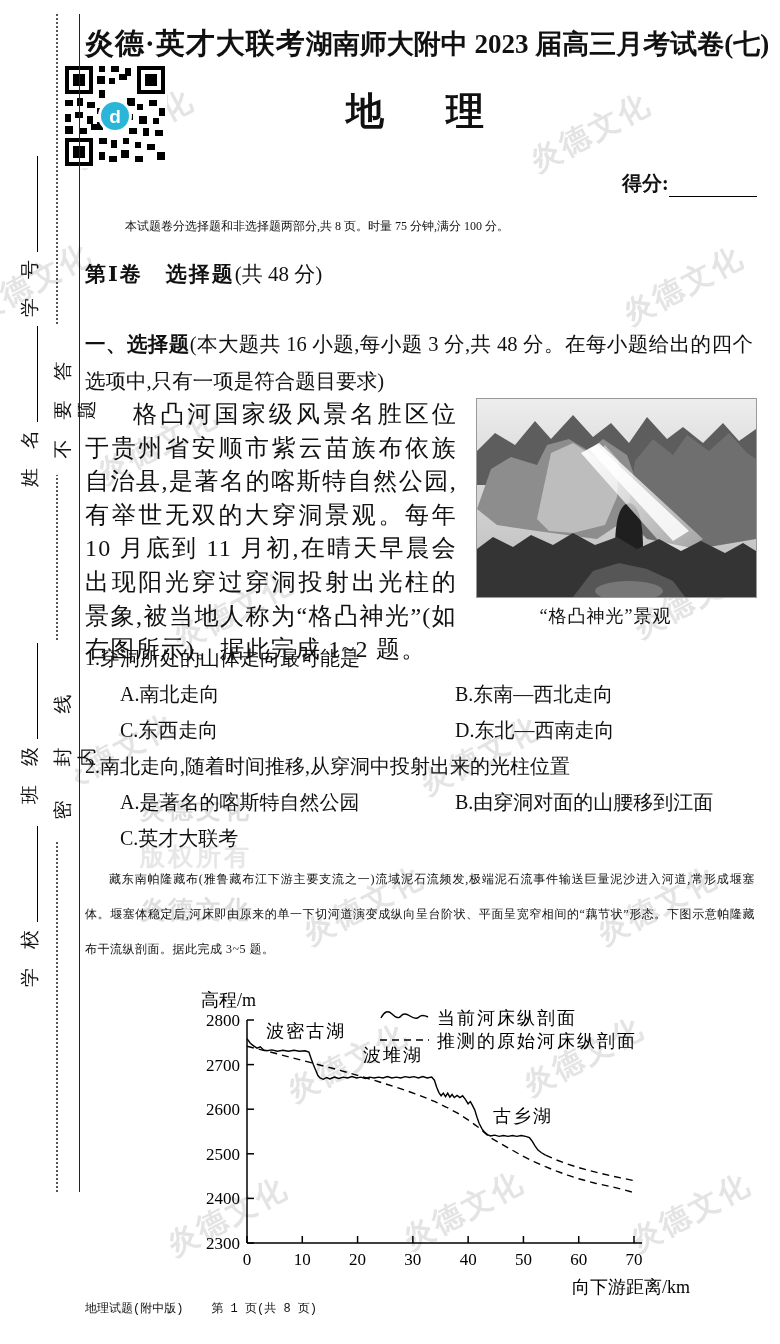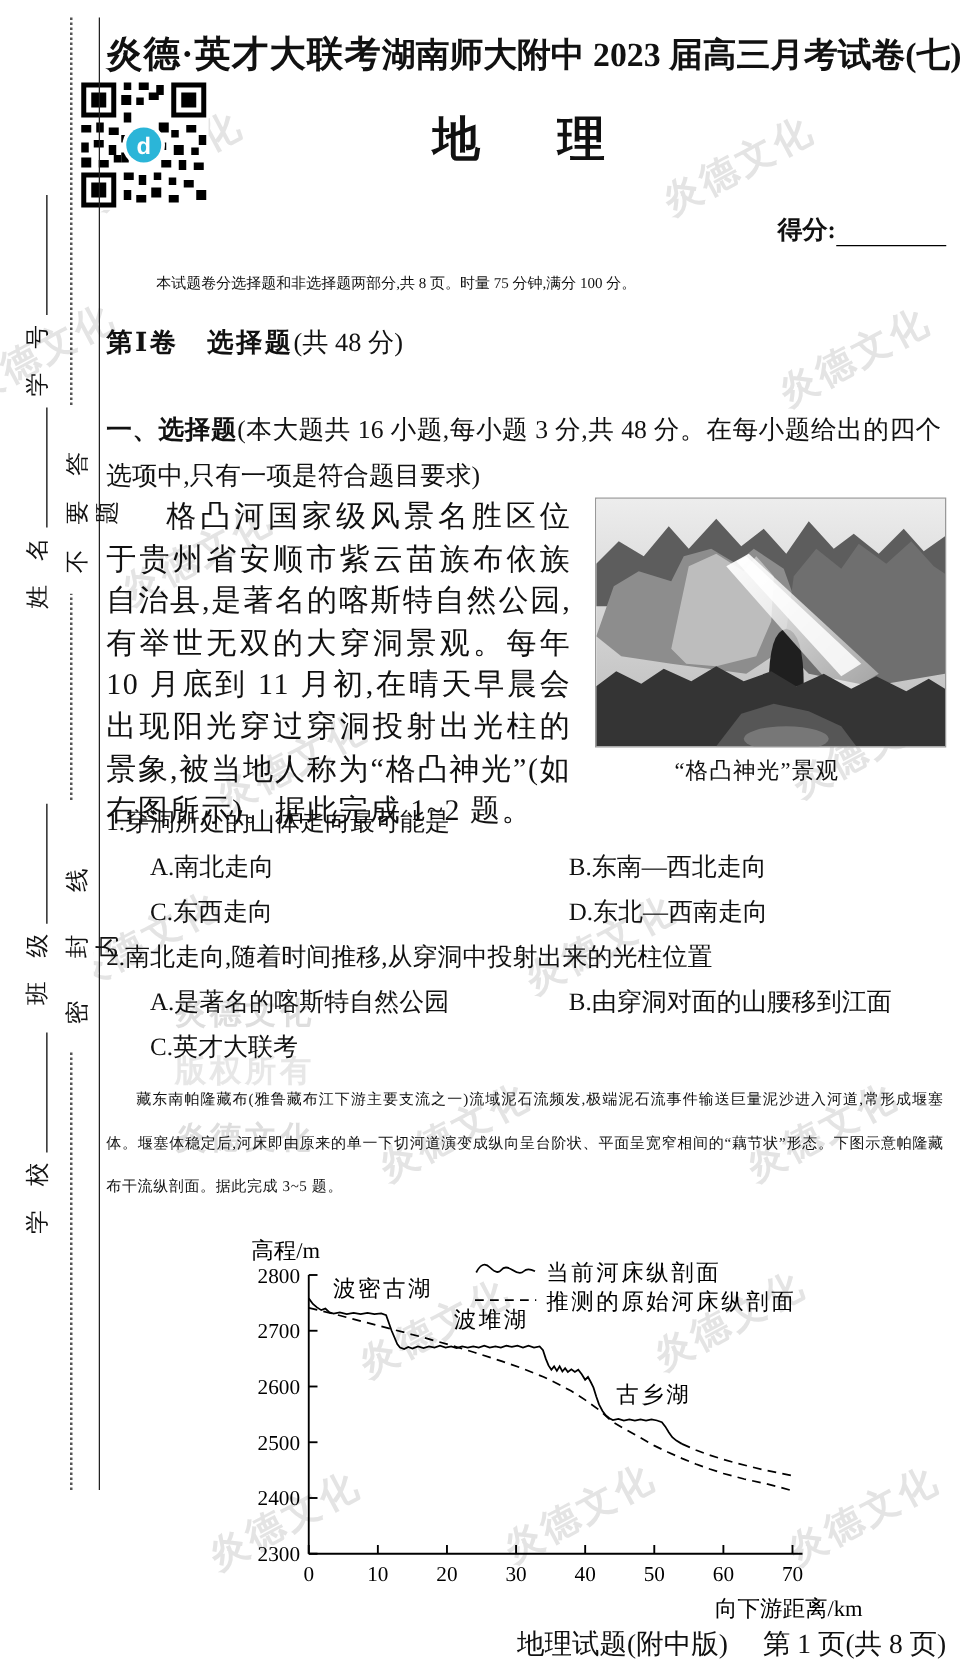--- a/index.html
+++ b/index.html
@@ -41,21 +41,21 @@
   .photo svg{display:block;border:1px solid #999;}
   .caption{text-align:center;font-size:18px;margin-top:6px;letter-spacing:1px;}
   .qs{position:absolute;top:640px;left:0;width:672px;font-size:20px;}
   .qs .stem{line-height:36px;}
   .opt-row{display:flex;padding-left:35px;line-height:36px;}
   .optA{width:335px;}
   .optB{flex:1;}
   .p2{position:absolute;top:850px;left:0;width:670px;font-size:12px;line-height:35px;
       text-align:justify;text-indent:2em;letter-spacing:0.5px;}
   .chartbox{position:absolute;top:990px;left:100px;width:510px;height:312px;}
-  .footer{position:absolute;top:1300px;left:0;width:672px;text-align:right;font-size:22px;}
+  .footer{position:absolute;top:1300px;left:0;width:672px;text-align:left;font-size:12px;font-family:Liberation Mono, monospace;}
   .footer .gap{display:inline-block;width:28px;}
   
   .ax{stroke:#000;stroke-width:1.5;fill:none;}
   .ln{stroke:#000;stroke-width:1.4;fill:none;}
   .dash{stroke-dasharray:7 5;}
   text.tick{font:17px "Liberation Serif",serif;fill:#000;}
   text.anno,text.leg{font:18px "Liberation Serif",serif;fill:#000;letter-spacing:2px;}
   text.alabel{font:18px "Liberation Serif",serif;fill:#000;}
 </style>
 </head>

